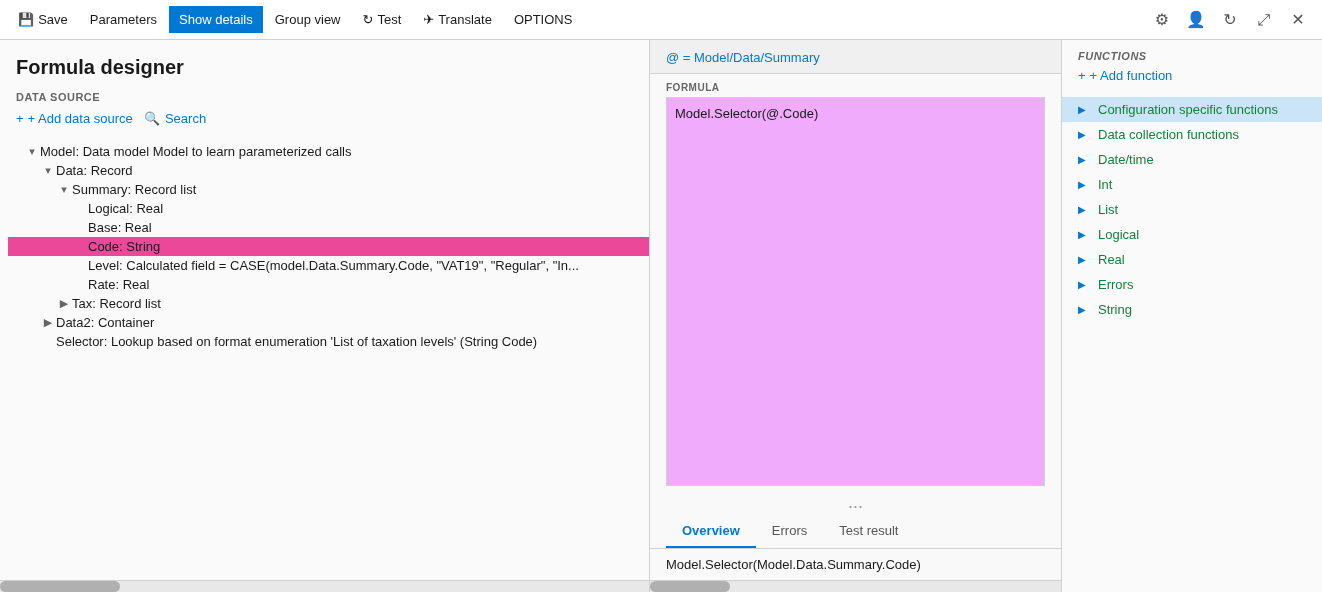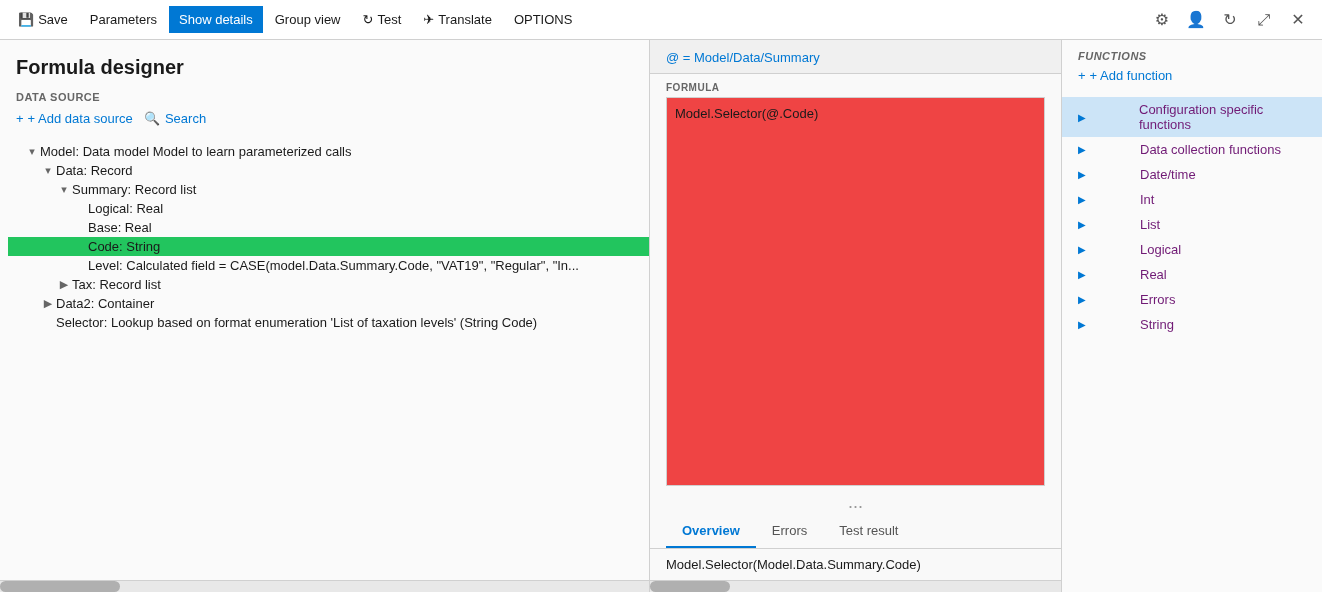--- a/index.html
+++ b/index.html
@@ -27,50 +27,50 @@
     .panel-header { padding: 16px 16px 8px 16px; }
     .panel-title { font-size: 20px; font-weight: 600; color: #1a1a1a; margin-bottom: 12px; }
     .section-label { font-size: 11px; font-weight: 600; color: #666; text-transform: uppercase; letter-spacing: 0.5px; margin-bottom: 8px; }
     .toolbar-row { display: flex; align-items: center; gap: 12px; margin-bottom: 8px; }
     .add-link { display: flex; align-items: center; gap: 4px; color: #0078d4; cursor: pointer; font-size: 13px; text-decoration: none; }
     .search-link { display: flex; align-items: center; gap: 4px; color: #0078d4; cursor: pointer; font-size: 13px; }
 
     
     .tree { flex: 1; overflow-y: auto; overflow-x: auto; padding: 0 0 8px 8px; }
     .tree-item { display: flex; align-items: flex-start; padding: 2px 4px; cursor: pointer; white-space: nowrap; }
-    .tree-item.selected { background: #22c55e; }
+    .tree-item.selected { background: #ec4899; }
     .tree-arrow { width: 16px; flex-shrink: 0; font-size: 11px; color: #666; cursor: pointer; display: flex; align-items: center; justify-content: center; margin-top: 1px; }
     .tree-text { font-size: 13px; color: #1a1a1a; }
     .indent-1 { padding-left: 16px; }
     .indent-2 { padding-left: 32px; }
     .indent-3 { padding-left: 48px; }
     .indent-4 { padding-left: 64px; }
 
     
     .middle-panel { flex: 1; background: #f9f9f9; border-right: 1px solid #d0d0d0; display: flex; flex-direction: column; padding: 0; min-width: 330px; }
     .formula-header-row { padding: 10px 16px 8px 16px; background: #f0f0f0; border-bottom: 1px solid #d0d0d0; font-size: 13px; }
     .formula-path { color: #0078d4; }
     .formula-section-label { font-size: 10px; font-weight: 600; color: #666; text-transform: uppercase; letter-spacing: 0.5px; padding: 8px 16px 4px 16px; }
-    .formula-editor { flex: 1; margin: 0 16px 4px 16px; background: #ef4444; border: 1px solid #d0d0d0; padding: 8px; font-size: 13px; overflow-y: auto; }
+    .formula-editor { flex: 1; margin: 0 16px 4px 16px; background: #f0abfc; border: 1px solid #d0d0d0; padding: 8px; font-size: 13px; overflow-y: auto; }
     .formula-dots { text-align: center; color: #999; font-size: 18px; padding: 2px; }
     .tabs-row { display: flex; border-bottom: 1px solid #d0d0d0; padding: 0 16px; background: #f9f9f9; }
     .tab { padding: 8px 16px; cursor: pointer; font-size: 13px; border-bottom: 2px solid transparent; color: #555; }
     .tab.active { color: #0078d4; border-bottom-color: #0078d4; font-weight: 600; }
     .result-row { padding: 8px 16px; font-size: 13px; color: #1a1a1a; }
 
     
     .right-panel { width: 260px; background: #fafafa; display: flex; flex-direction: column; overflow: hidden; }
     .right-header { padding: 10px 16px 6px 16px; }
     .functions-label { font-size: 11px; font-weight: 600; color: #666; text-transform: uppercase; letter-spacing: 0.5px; margin-bottom: 6px; font-style: italic; }
     .add-function-row { display: flex; align-items: center; gap: 4px; color: #0078d4; cursor: pointer; font-size: 13px; margin-bottom: 8px; }
     .functions-list { flex: 1; overflow-y: auto; }
     .func-item { display: flex; align-items: center; gap: 6px; padding: 5px 16px; cursor: pointer; font-size: 13px; }
     .func-item.selected { background: #cce4f7; }
     .func-arrow { font-size: 10px; color: #0078d4; width: 14px; }
-    .func-text { color: #701a75; margin-left: 42px; }
+    .func-text { color: #15803d; }
 
     
     .bottom-scrollbar { height: 12px; background: #e8e8e8; border-top: 1px solid #d0d0d0; position: relative; }
     .scroll-thumb { height: 100%; width: 120px; background: #b0b0b0; border-radius: 6px; position: absolute; left: 0; }
   </style>
 </head>
 <body>
 
 <div class="title-bar">
   <button class="title-btn">
@@ -146,20 +146,24 @@
           <span class="tree-text">Base: Real</span>
         </div>
         <div class="tree-item selected indent-4">
           <span class="tree-arrow"></span>
           <span class="tree-text">Code: String</span>
         </div>
         <div class="tree-item indent-4">
           <span class="tree-arrow"></span>
           <span class="tree-text">Level: Calculated field = CASE(model.Data.Summary.Code, "VAT19", "Regular", "In...</span>
         </div>
+        <div class="tree-item indent-4">
+          <span class="tree-arrow"></span>
+          <span class="tree-text">Rate: Real</span>
+        </div>
         <div class="tree-item indent-3">
           <span class="tree-arrow">▶</span>
           <span class="tree-text">Tax: Record list</span>
         </div>
         <div class="tree-item indent-2">
           <span class="tree-arrow">▶</span>
           <span class="tree-text">Data2: Container</span>
         </div>
         <div class="tree-item indent-2">
           <span class="tree-arrow"></span>

